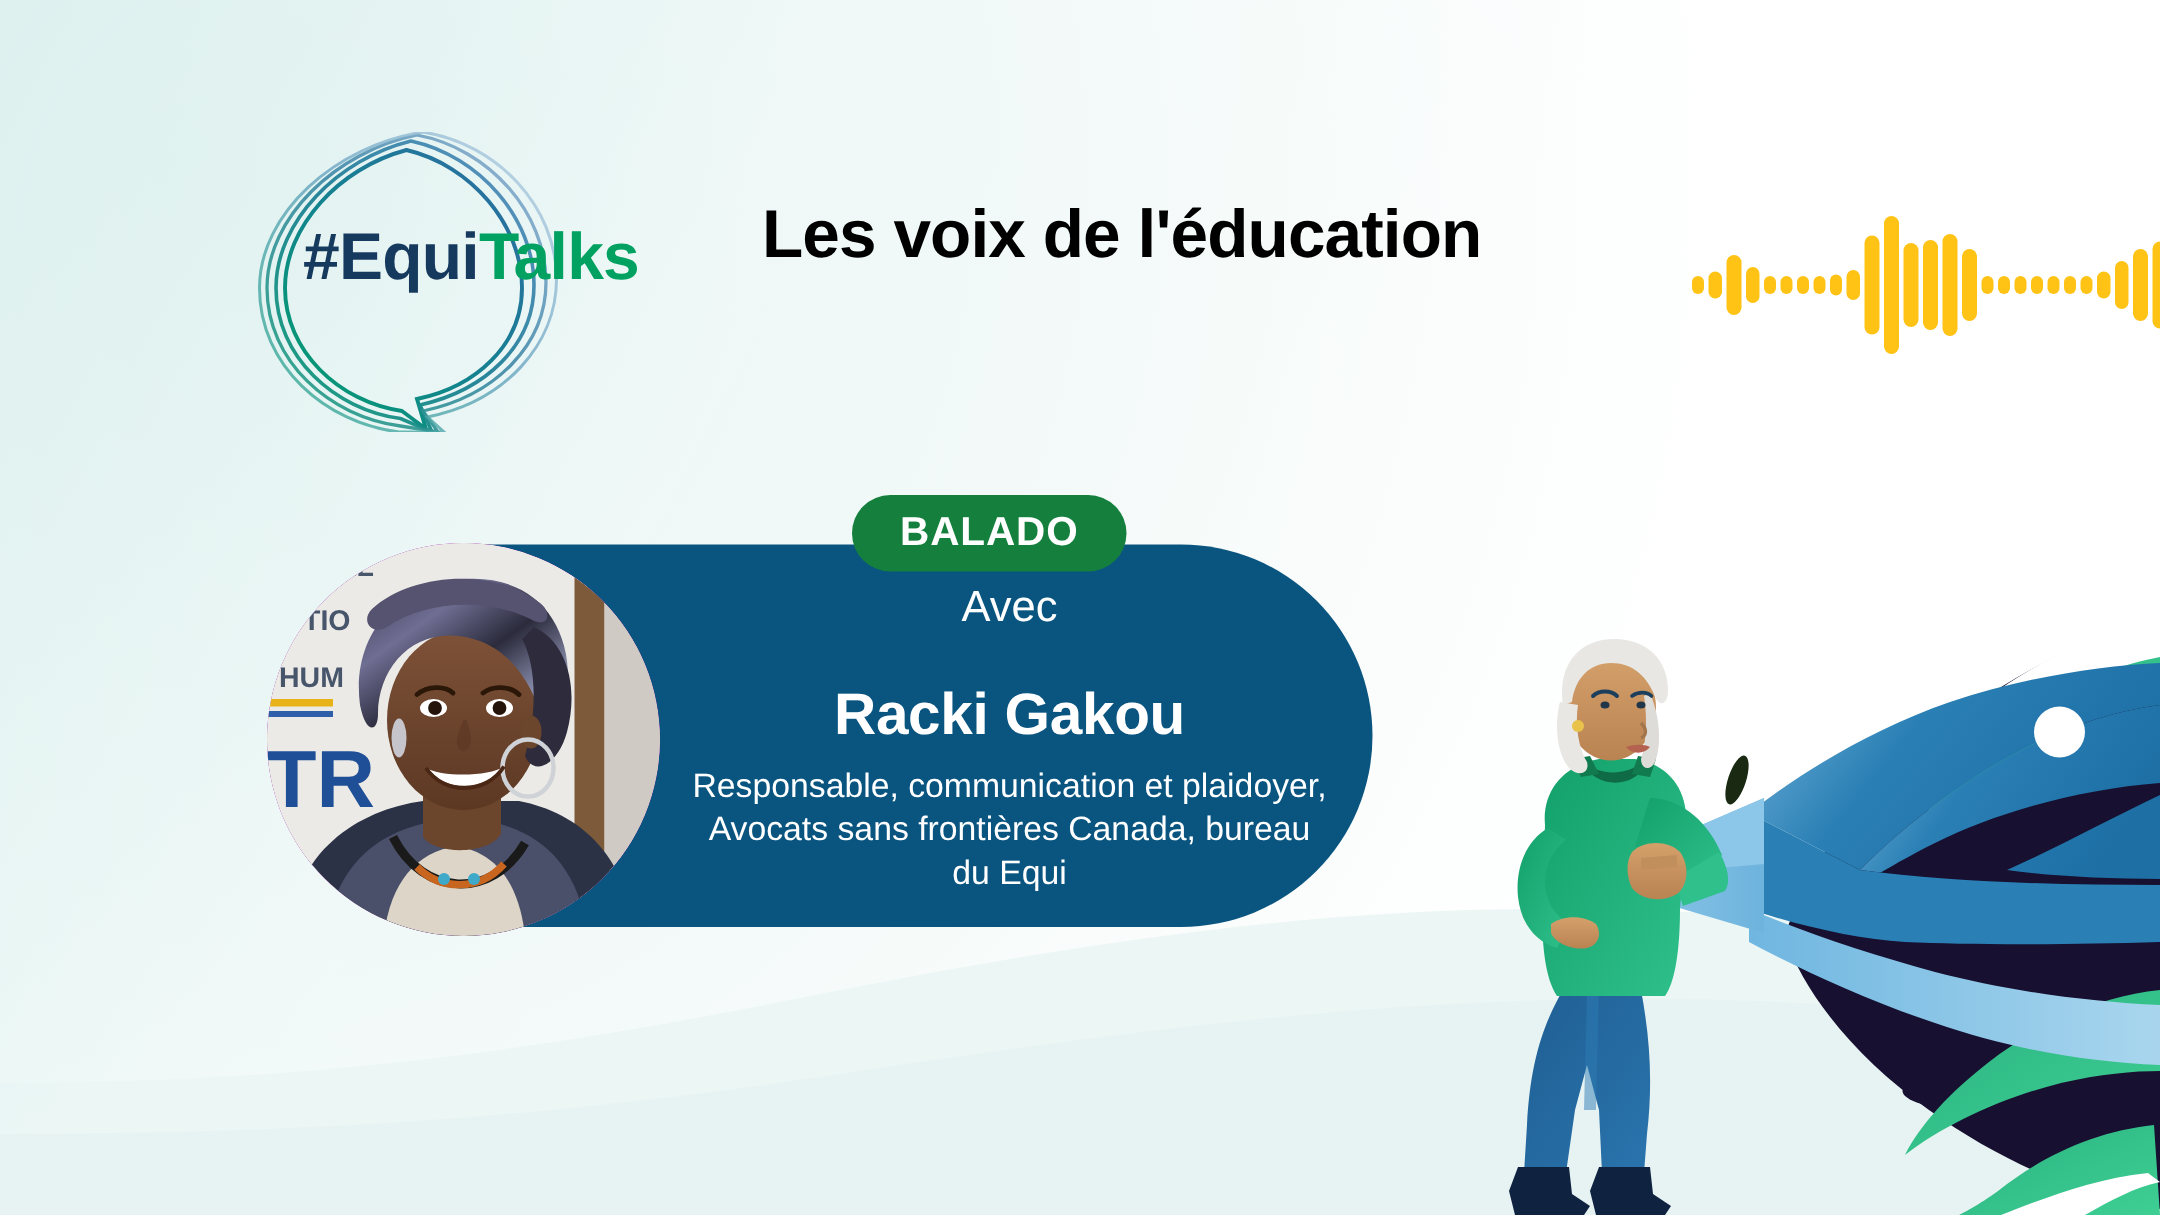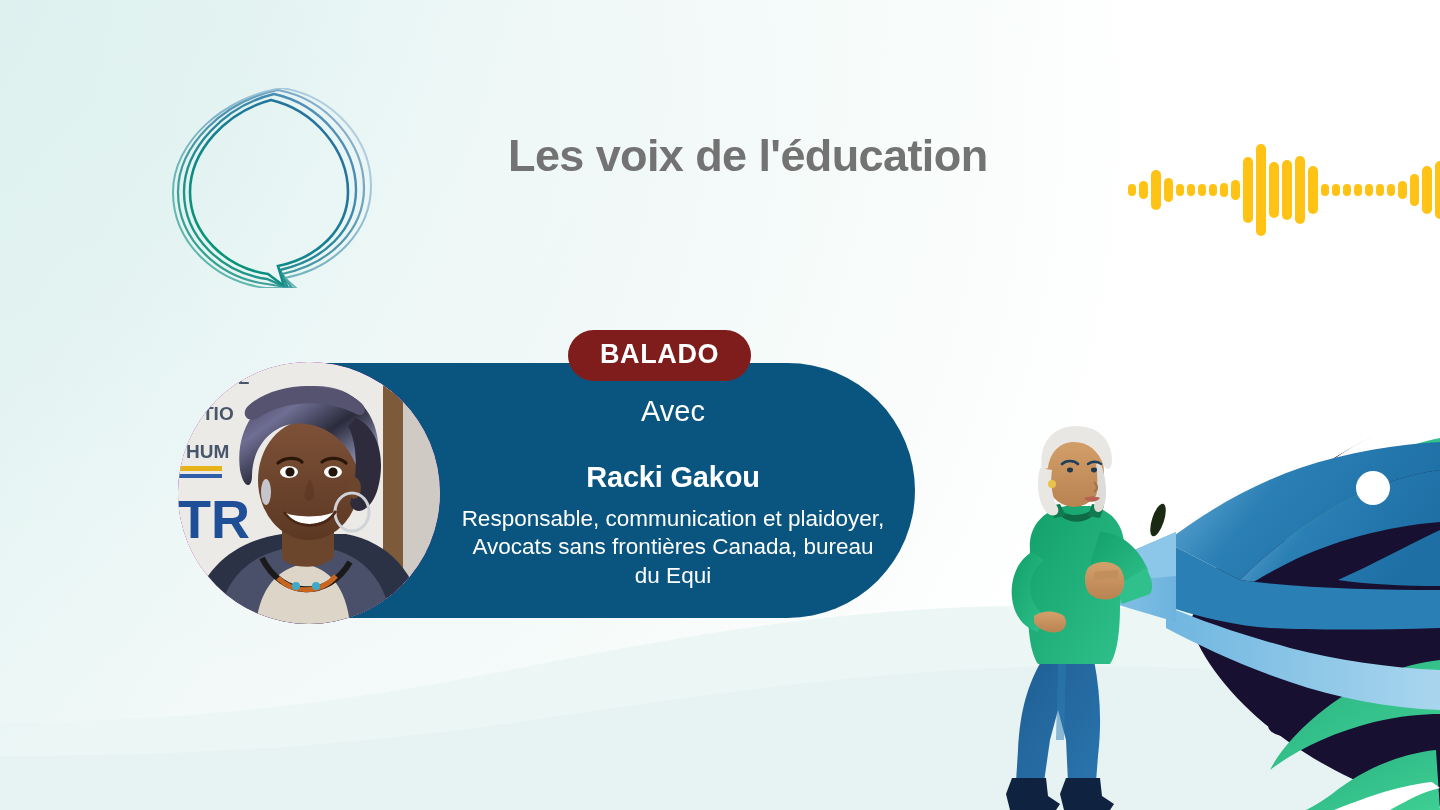--- a/index.html
+++ b/index.html
@@ -67,21 +67,21 @@
   }
   .logo-equi { color: #16395e; }
   .logo-talks { color: #00a161; }
 
   
   .headline {
     position: absolute;
     left: 508px;
     top: 130px;
     width: 620px;
-    color: #737373;
+    color: #000000;
     font-size: 45px;
     font-weight: 800;
     line-height: 1.16;
     letter-spacing: -0.6px;
   }
 
   
   .waveform {
     position: absolute;
     left: 1128px;
@@ -123,41 +123,41 @@
     padding-top: 6px;
     box-sizing: border-box;
   }
   .avec {
     font-size: 29px;
     font-weight: 400;
     line-height: 1.1;
     margin-bottom: 17px;
   }
   .speaker-name {
-    font-size: 29px;
+    font-size: 39px;
     font-weight: 700;
     line-height: 1.1;
     margin-bottom: 11px;
     letter-spacing: -0.2px;
     margin-top: 17px;
   }
   .speaker-role {
     font-size: 22.5px;
     font-weight: 400;
     line-height: 1.28;
     max-width: 430px;
   }
 
   
   .badge {
     position: absolute;
     left: 568px;
     top: 330px;
     padding: 11px 32px 13px;
-    background: #7f1d1d;
+    background: #15803d;
     color: #ffffff;
     font-size: 27px;
     font-weight: 700;
     letter-spacing: 0.6px;
     border-radius: 99px;
     line-height: 1;
     z-index: 5;
   }
 
   
@@ -220,20 +220,23 @@
           <stop offset="100%" stop-color="#c3d6e9"></stop>
         </linearGradient>
       </defs>
       <g fill="none" stroke-linecap="round">
         <path d="M103 12 C58 24 22 63 22 104 C22 146 58 180 100 186 L116 198 L110 178 C149 170 180 142 180 104 C180 62 146 22 103 12 Z" stroke="url(#ringA)" stroke-width="2.6"></path>
         <path d="M106 6 C57 18 16 60 16 104 C16 150 55 185 99 191 L120 200 L112 182 C156 172 188 142 188 102 C188 58 152 16 106 6 Z" stroke="url(#ringB)" stroke-width="2.4" opacity="0.95"></path>
         <path d="M110 2 C56 13 10 57 10 104 C10 153 52 190 99 196 L124 200 L114 186 C162 176 196 142 196 100 C196 54 158 11 110 2 Z" stroke="url(#ringC)" stroke-width="2.2" opacity="0.9"></path>
         <path d="M114 0 C56 9 5 54 5 104 C5 156 49 194 98 200 L128 200 L117 190 C168 180 203 142 203 98 C203 50 164 8 114 0 Z" stroke="url(#ringD)" stroke-width="2" opacity="0.8"></path>
       </g>
     </svg>
+    <div class="logo-text">
+      <span class="logo-equi">#Equi</span><span class="logo-talks">Talks</span>
+    </div>
   </div>
 
   <div class="headline">
     <div>Les voix de l'éducation</div>
   </div>
 
   <div class="waveform" id="waveform">
       <span class="wf-bar" style="height: 12.88px; width: 8px; background: rgb(254, 195, 21);"></span>
       <span class="wf-bar" style="height: 18.4px; width: 9px; background: rgb(254, 195, 21);"></span>
       <span class="wf-bar" style="height: 40.48px; width: 10px; background: rgb(254, 195, 21);"></span>

